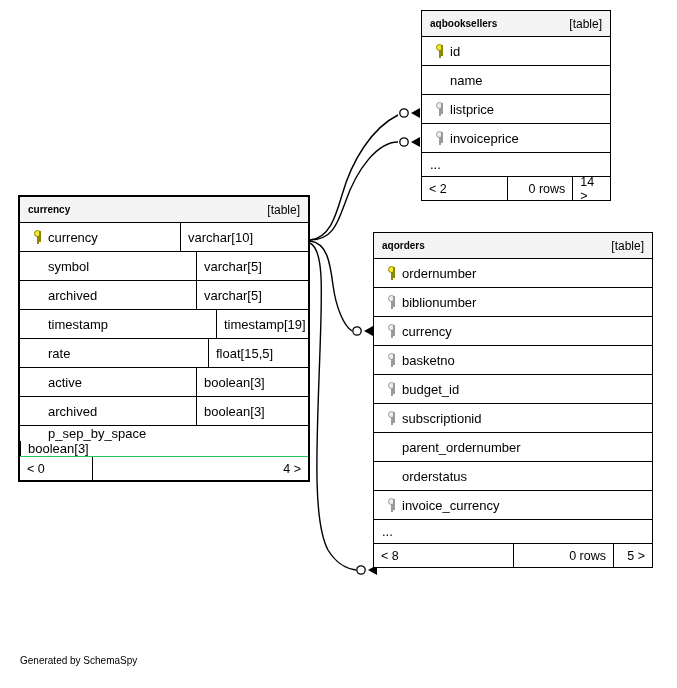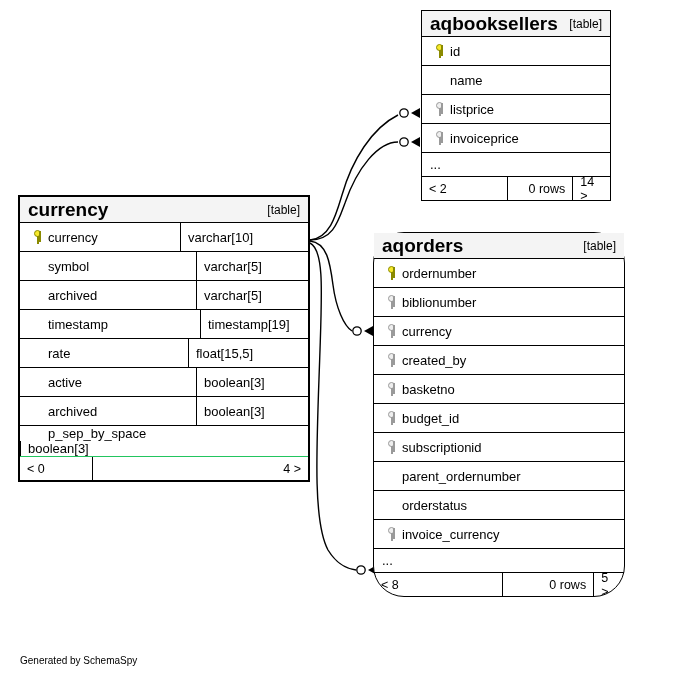--- a/index.html
+++ b/index.html
@@ -38,21 +38,21 @@
     align-items: center;
     justify-content: space-between;
     background: #f4f4f4;
     border-bottom: 1px solid #000000;
     padding: 0 8px;
     height: 26px;
     box-sizing: border-box;
   }
   .tbl-name {
     font-weight: bold;
-    font-size: 19px;
+    font-size: 10px;
     white-space: nowrap;
   }
   .tbl-kind {
     font-size: 12px;
     white-space: nowrap;
   }
   .col-row {
     display: flex;
     align-items: stretch;
     border-bottom: 1px solid #000000;
@@ -264,28 +264,28 @@
       <span class="key-slot"></span>
       <span>archived</span>
     </div>
     <div class="col-type" style="width:112px;">varchar[5]</div>
   </div>
   <div class="col-row">
     <div class="col-name">
       <span class="key-slot"></span>
       <span>timestamp</span>
     </div>
-    <div class="col-type" style="width:108px;margin-left:48px;">timestamp[19]</div>
+    <div class="col-type" style="width:92px;margin-left:48px;">timestamp[19]</div>
   </div>
   <div class="col-row">
     <div class="col-name">
       <span class="key-slot"></span>
       <span>rate</span>
     </div>
-    <div class="col-type" style="width:120px;">float[15,5]</div>
+    <div class="col-type" style="width:100px;">float[15,5]</div>
   </div>
   <div class="col-row">
     <div class="col-name">
       <span class="key-slot"></span>
       <span>active</span>
     </div>
     <div class="col-type" style="width:112px;">boolean[3]</div>
   </div>
   <div class="col-row">
     <div class="col-name">
@@ -301,21 +301,21 @@
     </div>
     <div class="col-type" style="width:112px;">boolean[3]</div>
   </div>
 
   <div class="footer-row">
     <div class="footer-cell footer-left" style="width:72px;">&lt; 0</div>
     <div class="footer-cell footer-right" style="flex:1 1 auto;">4 &gt;</div>
   </div>
 </div>
 
-<div class="table-box" style="left:373px; top:232px; width:252px;border-radius:31px;">
+<div class="table-box" style="left:373px; top:232px; width:280px;">
   <div class="tbl-header">
     <span class="tbl-name">aqorders</span>
     <span class="tbl-kind">[table]</span>
   </div>
 
   <div class="col-row">
     <div class="col-name">
       <span class="key-slot">
         <span class="key-icon"></span>
       </span>
@@ -329,28 +329,20 @@
       </span>
       <span>biblionumber</span>
     </div>
   </div>
   <div class="col-row">
     <div class="col-name">
       <span class="key-slot">
         <span class="key-icon grey"></span>
       </span>
       <span>currency</span>
-    </div>
-  </div>
-  <div class="col-row">
-    <div class="col-name">
-      <span class="key-slot">
-        <span class="key-icon grey"></span>
-      </span>
-      <span>created_by</span>
     </div>
   </div>
   <div class="col-row">
     <div class="col-name">
       <span class="key-slot">
         <span class="key-icon grey"></span>
       </span>
       <span>basketno</span>
     </div>
   </div>

